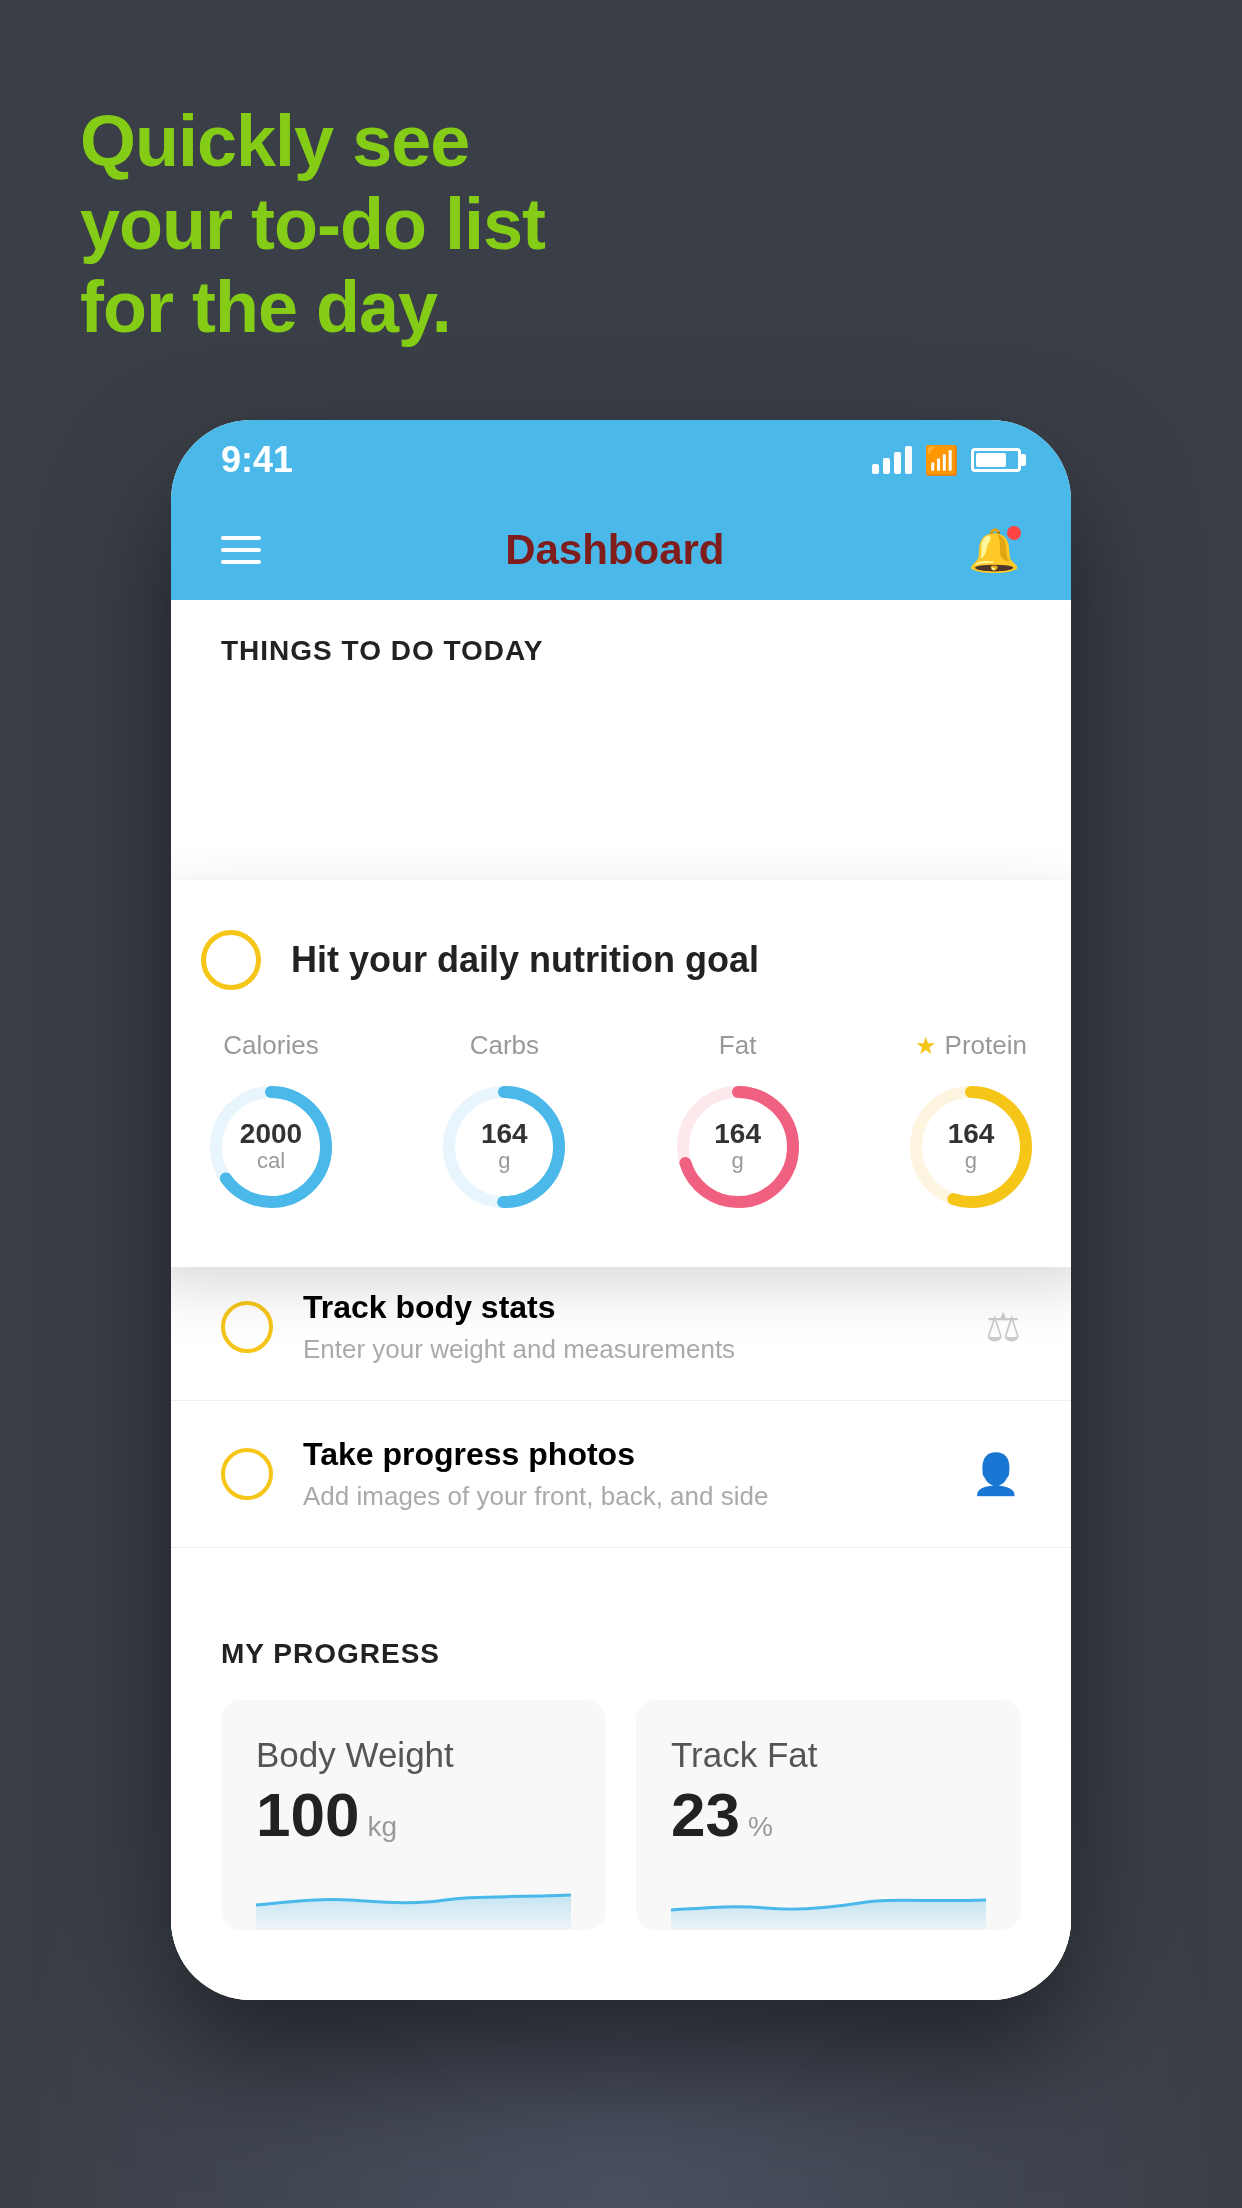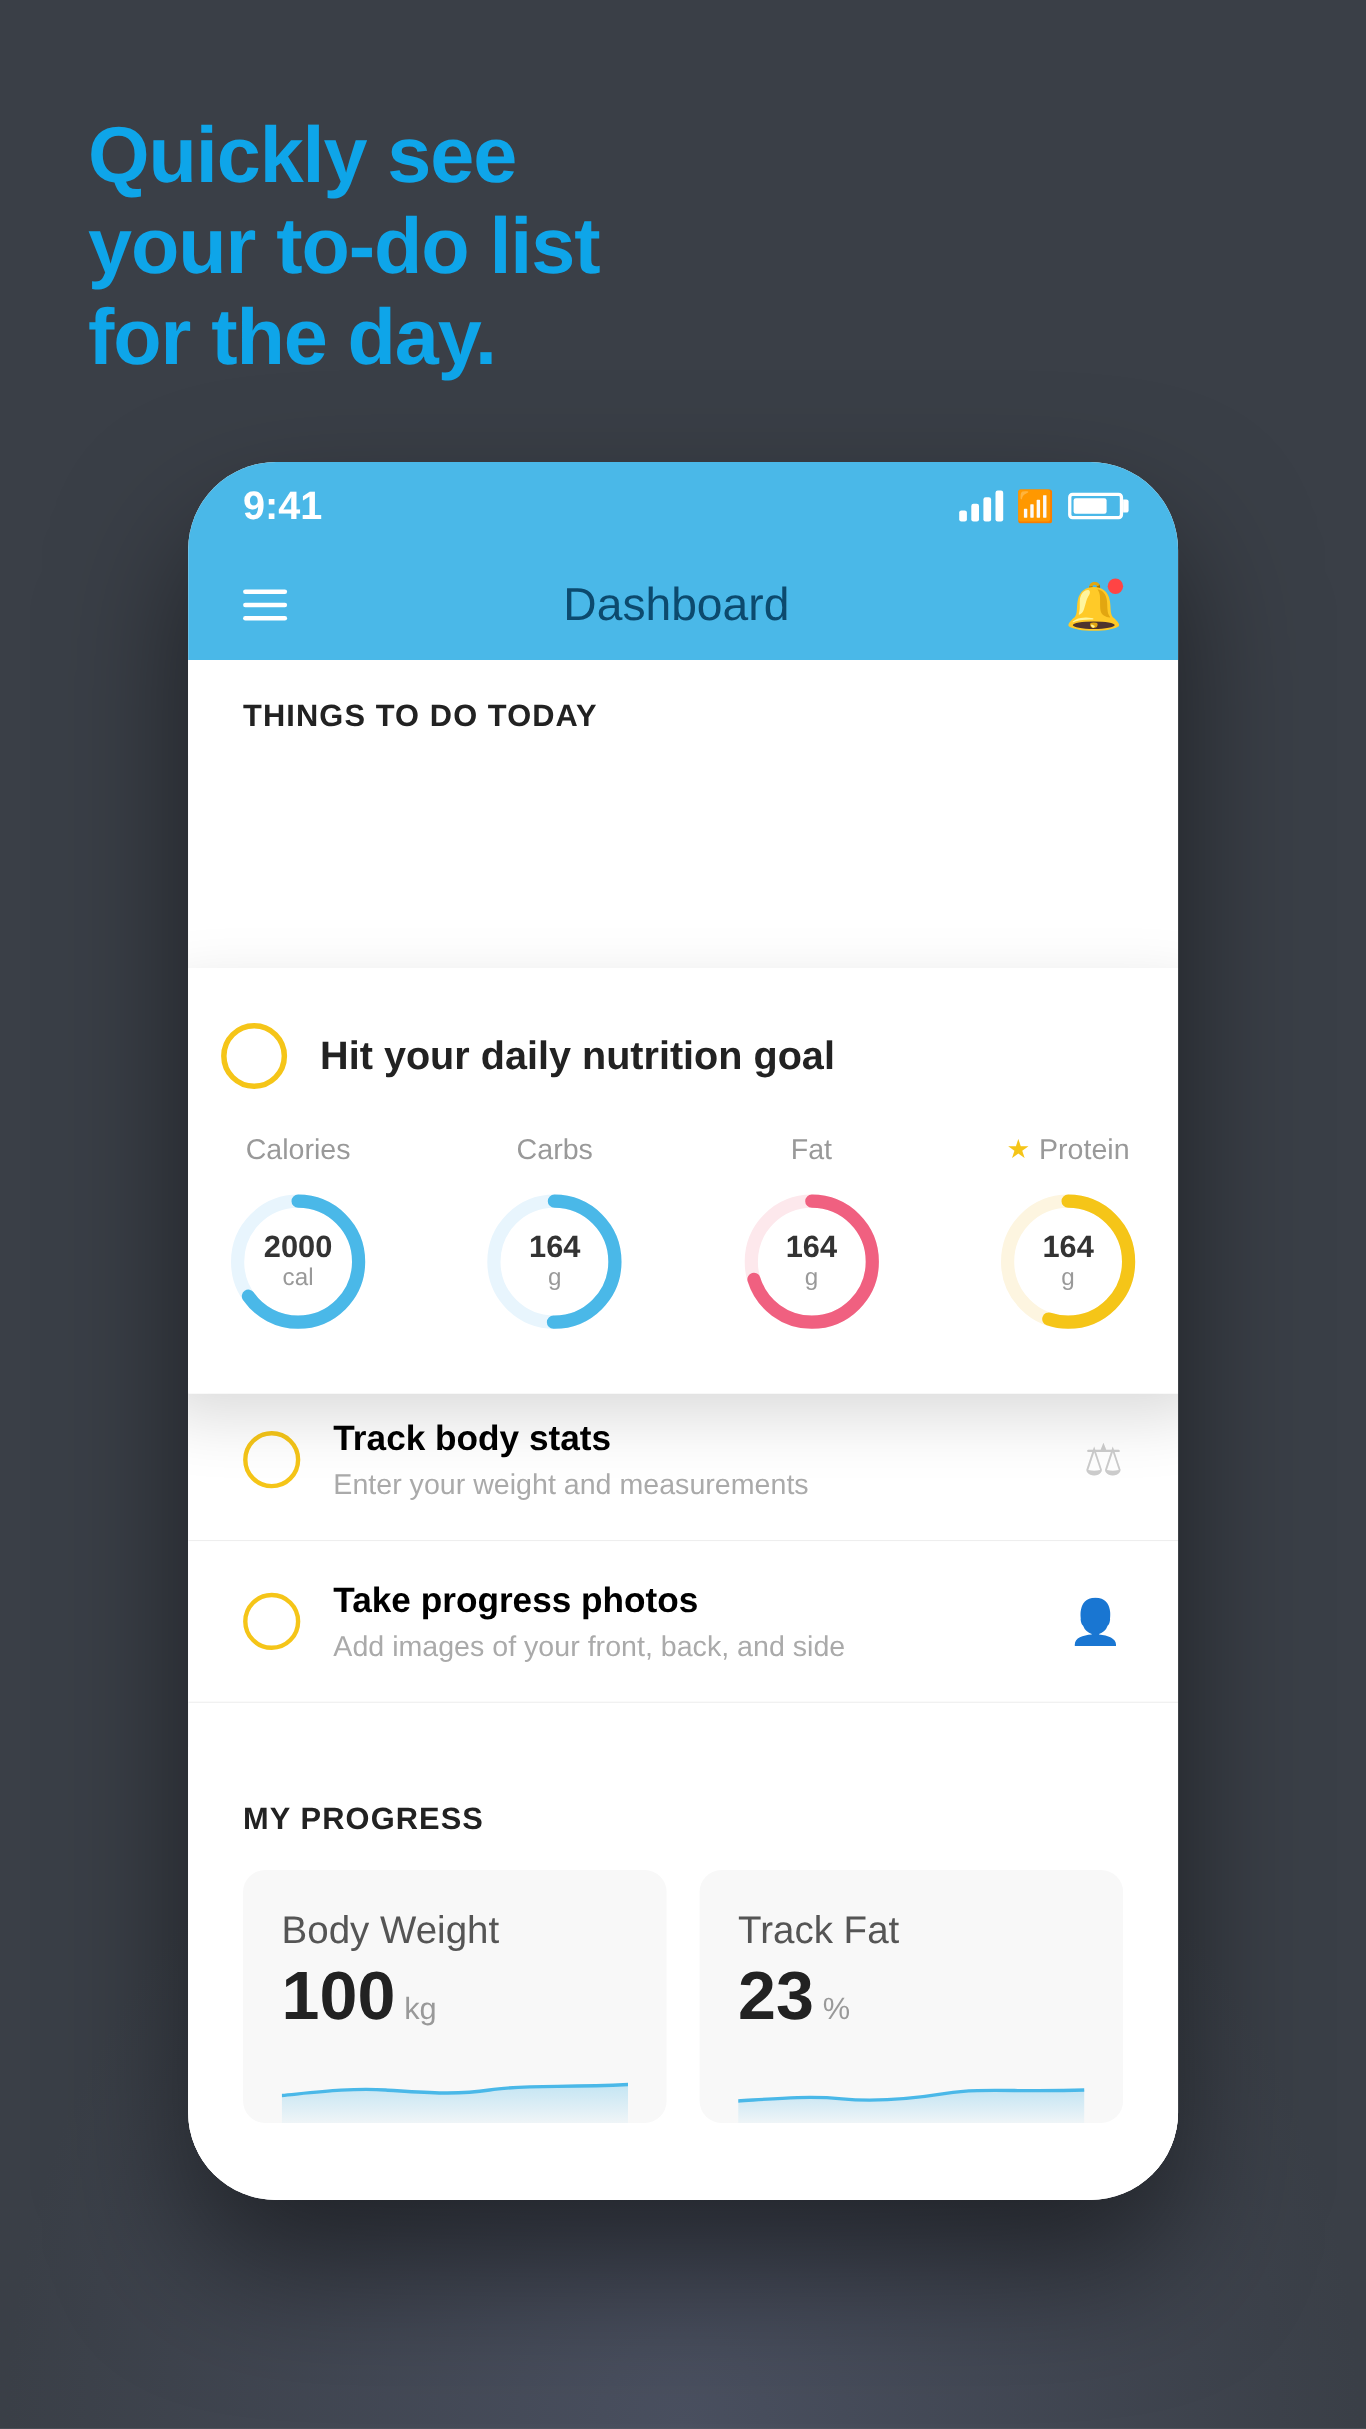--- a/index.html
+++ b/index.html
@@ -21,21 +21,21 @@
       right: 0;
       height: 700px;
       background: radial-gradient(ellipse at center bottom, #4a5060 0%, #3a3f47 70%);
       pointer-events: none;
     }
 
     .hero-text {
       position: absolute;
       top: 100px;
       left: 80px;
-      color: #0ea5e9;
+      color: #84cc16;
       font-size: 72px;
       font-weight: 800;
       line-height: 1.15;
       letter-spacing: -1px;
     }
 
     .phone-container {
       position: absolute;
       top: 420px;
       left: 50%;
@@ -143,23 +143,23 @@
 
     .hamburger span {
       display: block;
       width: 40px;
       height: 4px;
       background: white;
       border-radius: 2px;
     }
 
     .nav-title {
-      color: #0c4a6e;
+      color: #7f1d1d;
       font-size: 42px;
-      font-weight: 400;
+      font-weight: 700;
     }
 
     .bell-wrapper {
       position: relative;
     }
 
     .bell-icon {
       font-size: 42px;
       color: white;
     }

